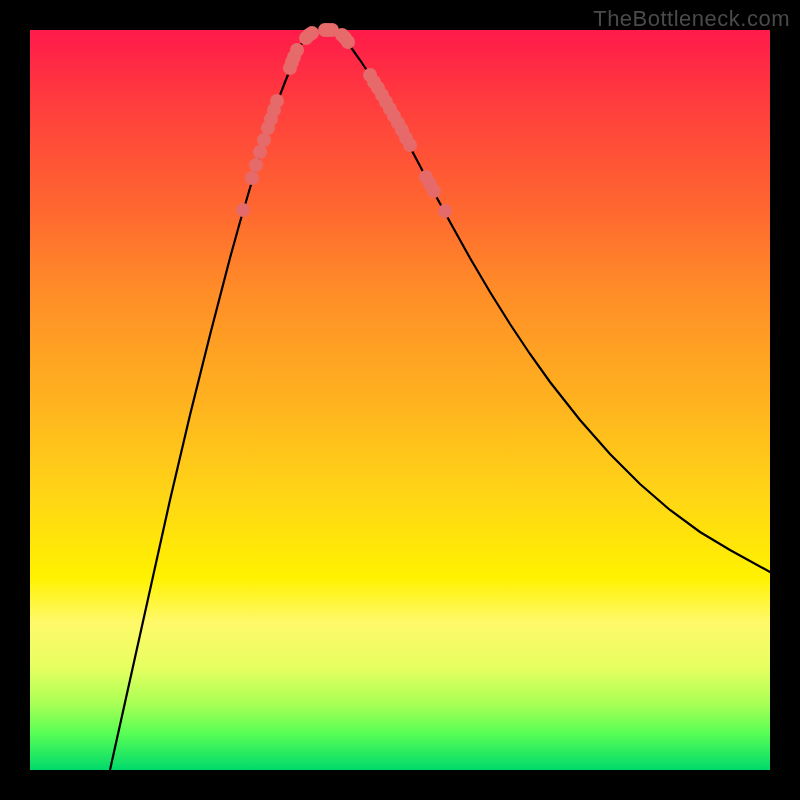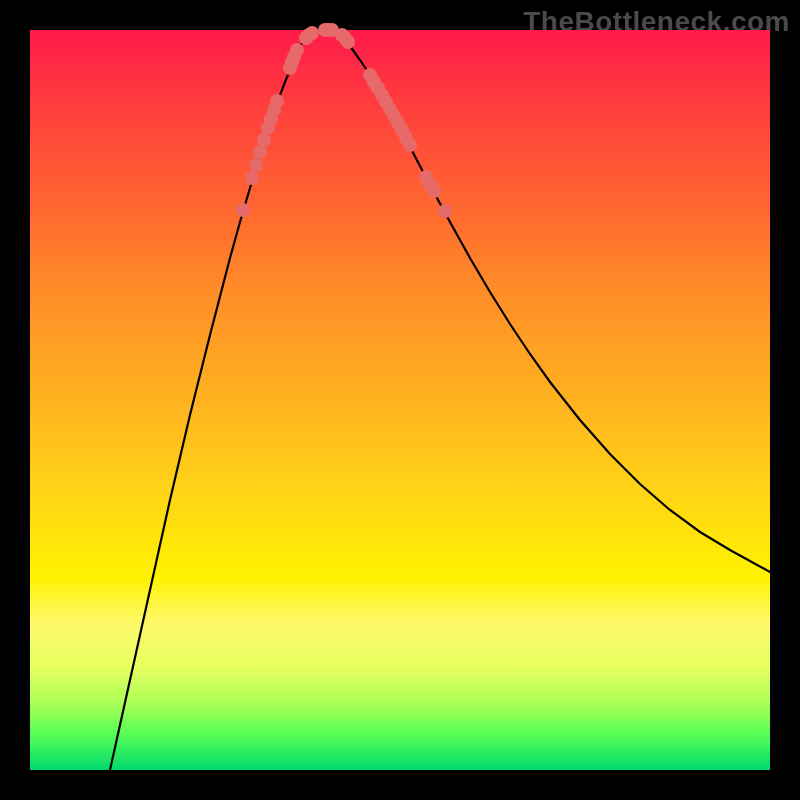--- a/index.html
+++ b/index.html
@@ -8,22 +8,22 @@
     height: 800px;
     background: #000;
     position: relative;
     font-family: Arial, Helvetica, sans-serif;
   }
   .watermark {
     position: absolute;
     top: 6px;
     right: 10px;
     color: #4a4a4a;
-    font-size: 28px;
-    font-weight: 700;
+    font-size: 22px;
+    font-weight: 400;
     letter-spacing: 0.5px;
   }
   .plot-area {
     position: absolute;
     top: 30px;
     left: 30px;
     width: 740px;
     height: 740px;
     background: linear-gradient(to bottom,
       #ff1a4a 0%,

